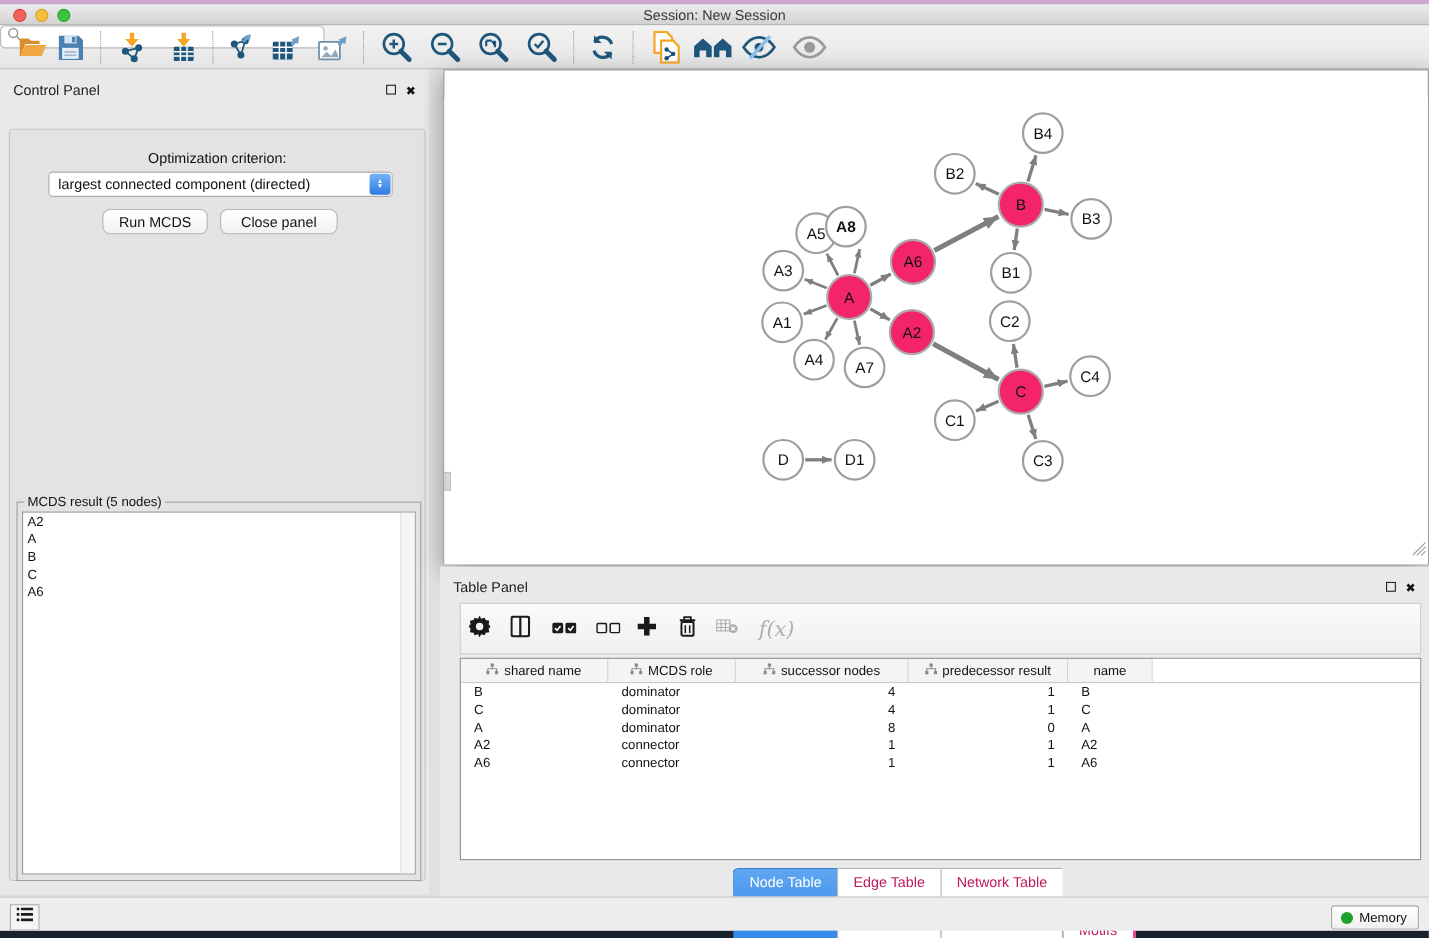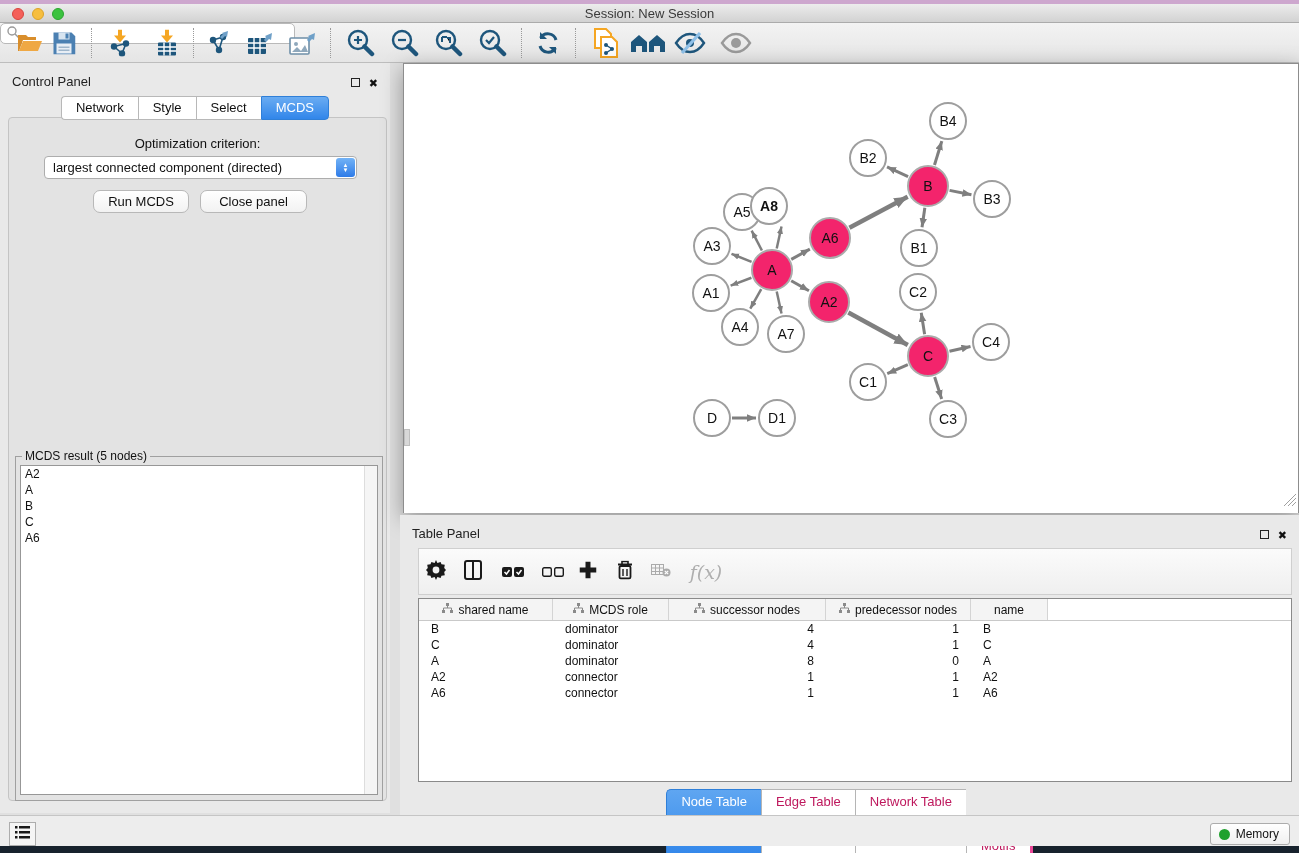--- a/index.html
+++ b/index.html
@@ -270,26 +270,20 @@
     <input id="search-input" value="" style="">
   </div>
 </div>
 
 <div id="control-panel" class="abs">
   <div class="panel-header">
     <span class="ph-title">Control Panel</span>
     <span class="ph-btn"><span class="float-glyph"></span></span>
     <span class="ph-btn">✖</span>
   </div>
-  <div id="cp-tabs">
-      <div class="cp-tab">Network</div>
-      <div class="cp-tab">Style</div>
-      <div class="cp-tab">Select</div>
-      <div class="cp-tab active">MCDS</div>
-    </div>
   <div id="cp-content">
     <div id="opt-label">Optimization criterion:</div>
     <div id="criterion-select">
       <span class="val">largest connected component (directed)</span>
       <span class="stepper">
           <span>▲</span>
           <span>▼</span>
         </span>
     </div>
     <div id="run-btn" class="cp-btn">Run MCDS</div>
@@ -459,21 +453,21 @@
         </div>
         <div class="th" style="width: 145px;">
           <span><svg width="11" height="11" viewBox="0 0 11 11">
               <g fill="#8A8A8A">
                 <rect x="4" y="0" width="3" height="3"></rect>
                 <rect x="0" y="7" width="3" height="3"></rect>
                 <rect x="8" y="7" width="3" height="3"></rect>
               </g>
               <path d="M5.5 3v2M1.5 7V5h8v2" fill="none" stroke="#8A8A8A" stroke-width="1"></path>
             </svg></span>
-          <span>predecessor nodes</span>
+          <span>predecessor result</span>
         </div>
         <div class="th" style="width: 77px;">
           <span>name</span>
         </div>
         <div class="th" style="flex: 1 1 0%;"></div>
       </div>
     <div id="tbl-body">
         <div class="tr">
           <div class="td left" style="width: 134px;">B</div>
           <div class="td left" style="width: 116px;">dominator</div>

